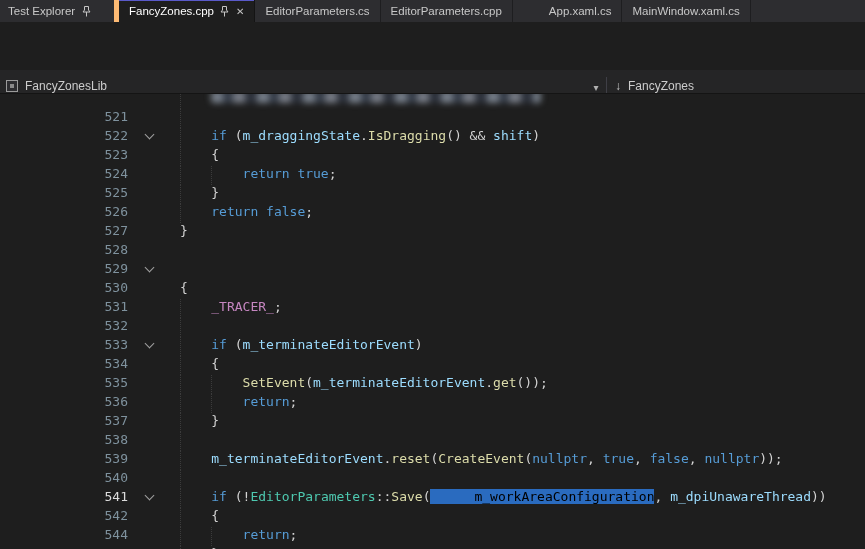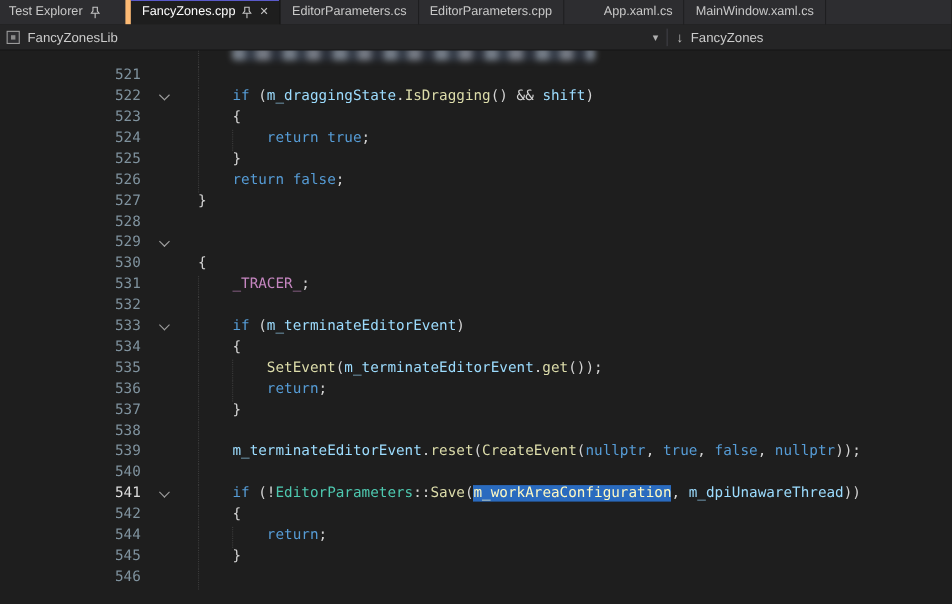--- a/index.html
+++ b/index.html
@@ -14,22 +14,22 @@
   .doc-tabs { display:flex; flex:1; }
   .tab { display:flex; align-items:center; gap:6px; padding:0 10px;
     border-right:1px solid rgba(0,0,0,.32); cursor:default; white-space:nowrap; }
   .tab.active { background:var(--c-active_tab_bg,#1e1e1e); color:#ffffff;
     box-shadow:inset 0 1px 0 var(--c-active_tab_accent,#5a5ac9); }
   .tab-gap { width:26px; border-right:none; }
   .close { font-size:10px; color:#c5c5c5; margin-left:1px; }
   .pin { display:flex; align-items:center; }
 
   
-  .navbar { height:24px; background:#252526; display:flex; align-items:center;
-    font-size:12px; color:#cccccc; border-bottom:1px solid #141414; }
+  .navbar { height:24px; background:#252526; display:flex; align-items:flex-end;
+    font-size:12px; color:#cccccc; border-bottom:1px solid #141414;margin-top:48px; }
   .nav-left { display:flex; align-items:center; gap:7px; padding-left:6px; width:586px; }
   .nav-caret { width:20px; text-align:center; color:#b0b0b0; font-size:10px; }
   .nav-sep { width:1px; height:16px; background:#3f3f46; }
   .nav-right { display:flex; align-items:center; gap:7px; padding-left:8px; flex:1; }
   .lib-icon { width:12px; height:12px; border:1px solid #9b9b9b; background:#2d2d30;
     position:relative; display:inline-block; }
   .lib-icon::after { content:""; position:absolute; inset:3px; background:#8a8a8a; }
   .down-arrow { font-size:12px; color:#c5c5c5; }
 
   
@@ -45,21 +45,21 @@
   .chev { width:7px; height:7px; border-right:1.4px solid #a0a0a0;
     border-bottom:1.4px solid #a0a0a0; transform:rotate(45deg); margin-top:-3px; }
   .code { padding-left:14px; white-space:pre; color:var(--c-pu,#d4d4d4); flex:1; }
   .ind { display:inline-block; width:4ch; position:relative; }
   .ind::before { content:""; position:absolute; left:0; top:2px; bottom:-2px;
     border-left:1px dotted var(--c-guide,#3b3b3b); }
   .tk-kw{color:var(--c-kw,#569cd6);} .tk-ty{color:var(--c-ty,#4ec9b0);}
   .tk-fn{color:var(--c-fn,#dcdcaa);} .tk-va{color:var(--c-va,#9cdcfe);}
   .tk-pu{color:var(--c-pu,#d4d4d4);} .tk-st{color:var(--c-st,#d69d85);}
   .tk-mc{color:var(--c-mc,#c586c0);}
-  .tk-sel{ background:var(--c-selection_bg,#2a6bbf); color:#fef9c3; }
+  .tk-sel{ background:var(--c-selection_bg,#2a6bbf); color:#000000;padding-left:44px; }
   .redact { display:inline-block; width:330px; height:12px; margin-top:3px;
     vertical-align:top; border-radius:3px; filter:blur(3px);
     background:repeating-linear-gradient(90deg, rgba(190,205,225,.55) 0 12px,
       rgba(110,135,175,.30) 12px 22px, rgba(205,215,235,.50) 22px 34px,
       rgba(90,110,150,.25) 34px 46px); }
 </style>
 </head>
 <body>
 
 <div class="tabbar">

